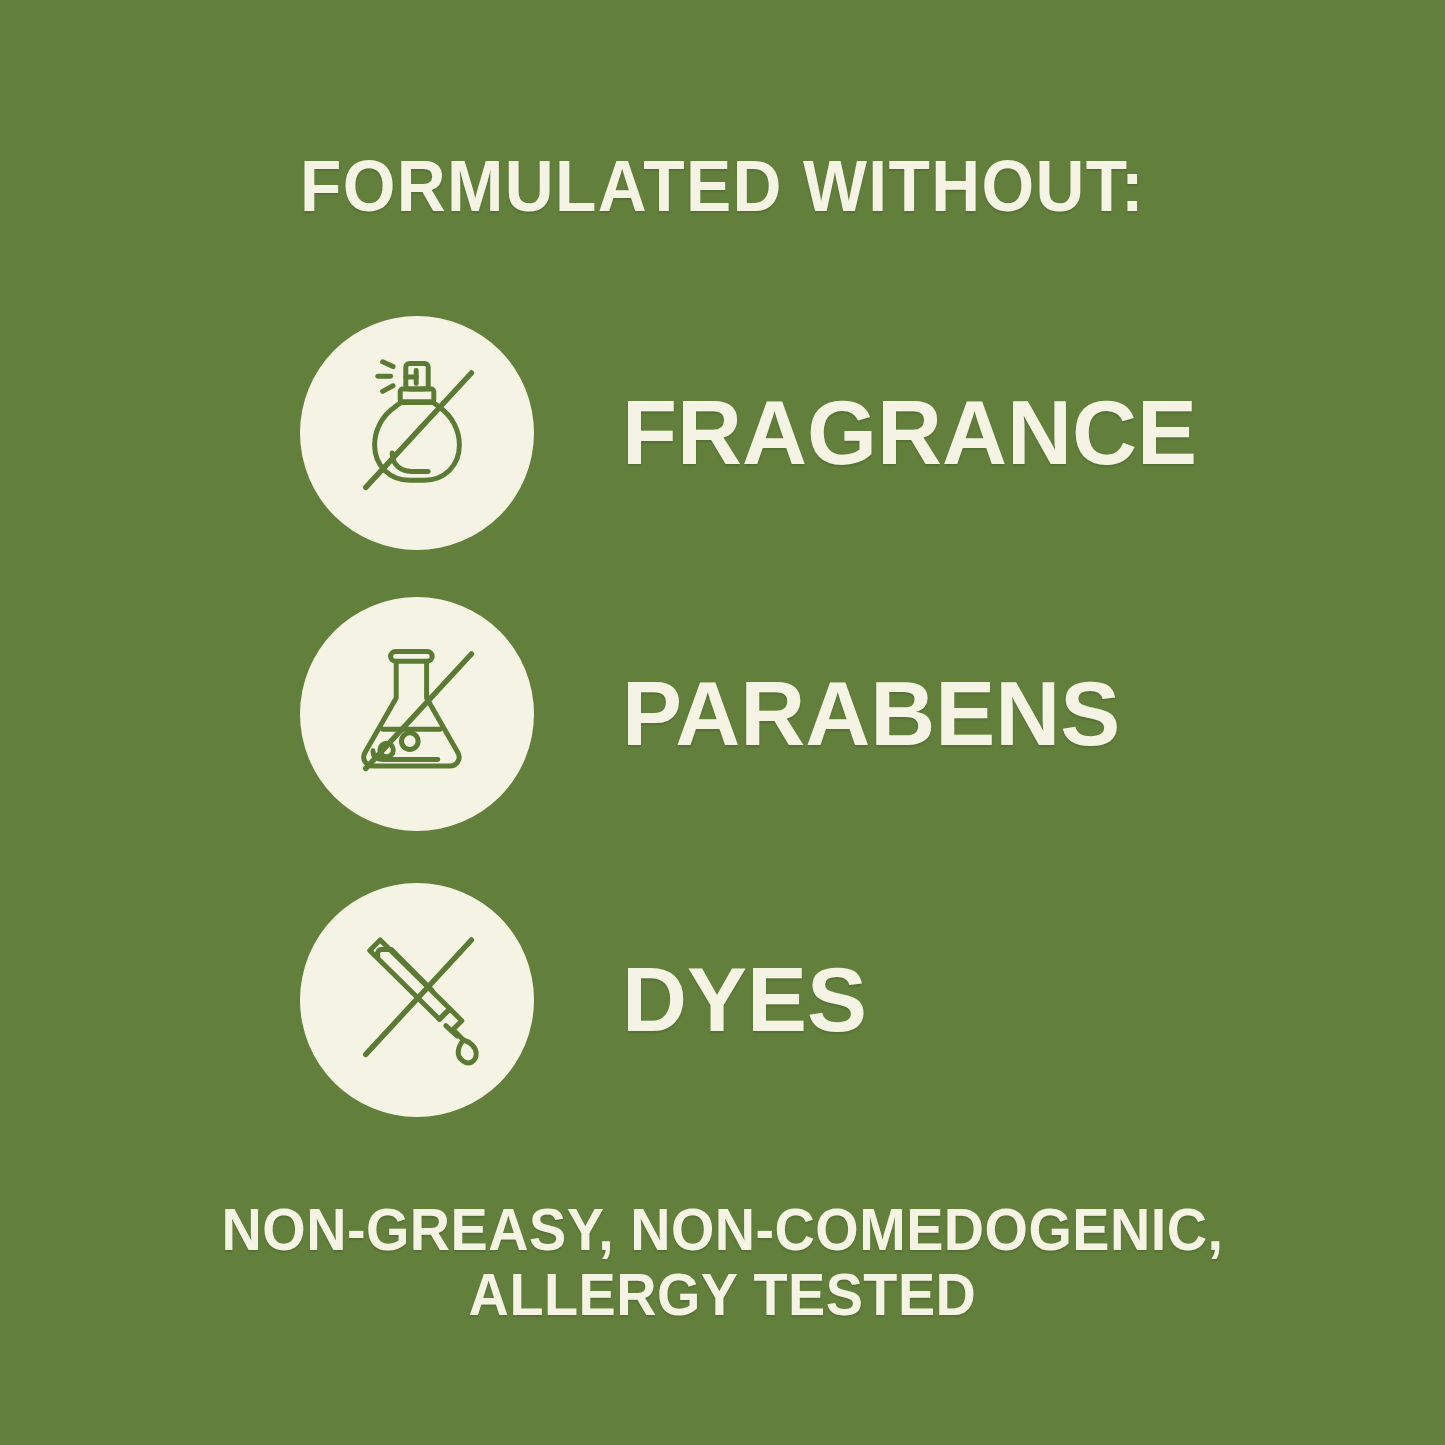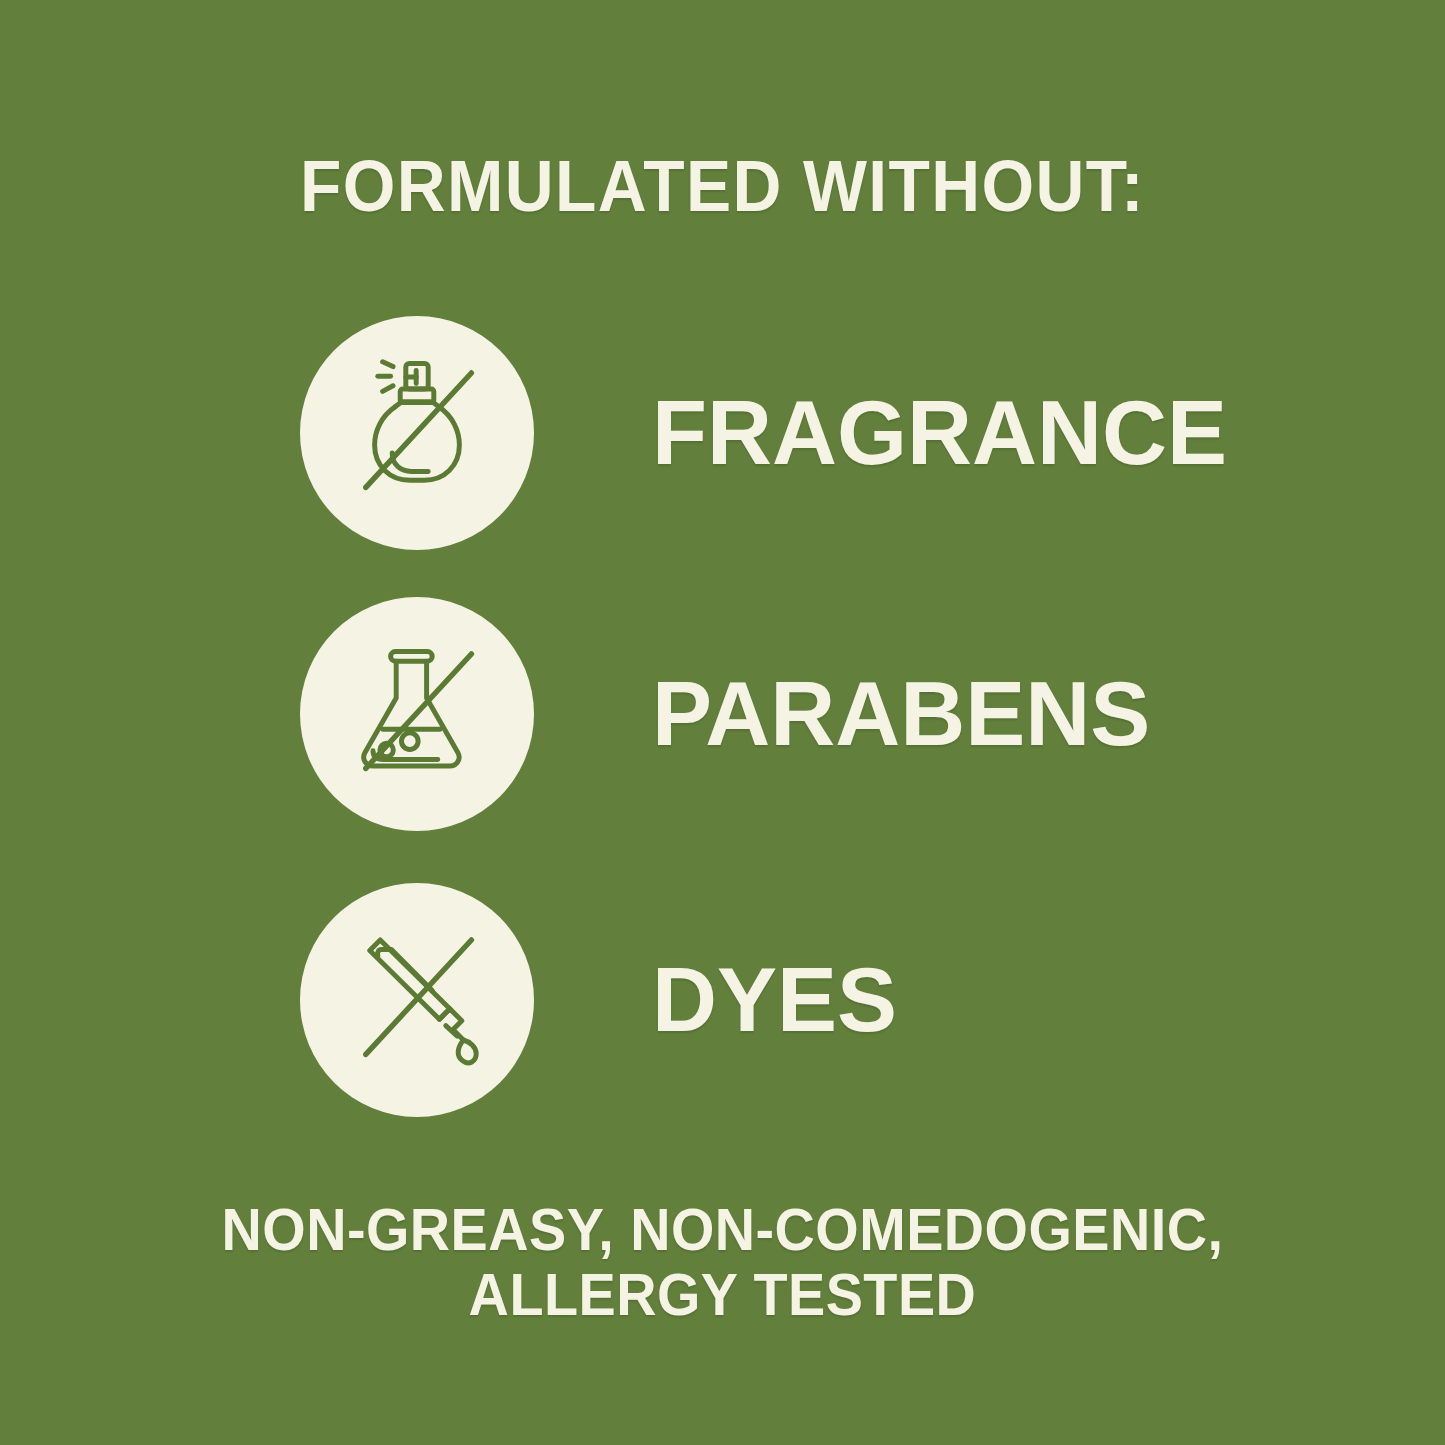--- a/index.html
+++ b/index.html
@@ -76,21 +76,21 @@
     justify-content: center;
   }
 
   .badge svg {
     width: 160px;
     height: 160px;
     display: block;
   }
 
   .row-label {
-    margin-left: 118px;
+    margin-left: 88px;
     color: #f5f4e4;
     font-family: "Liberation Sans", sans-serif;
     font-weight: 700;
     font-size: 90px;
     line-height: 1;
     letter-spacing: 0px;
     white-space: nowrap;
     text-shadow: 0 2px 2px rgba(40,55,22,0.22);
   }
 

